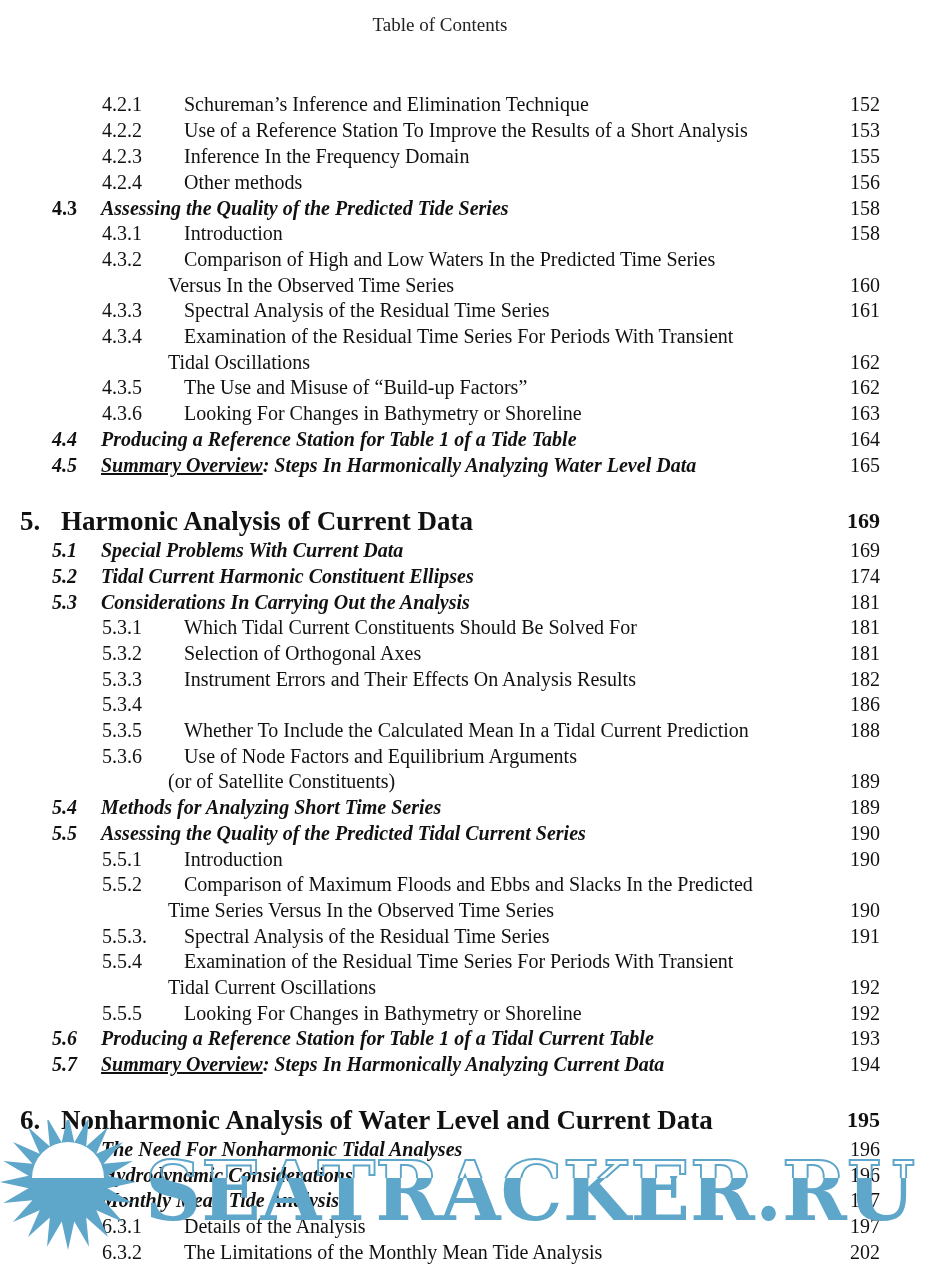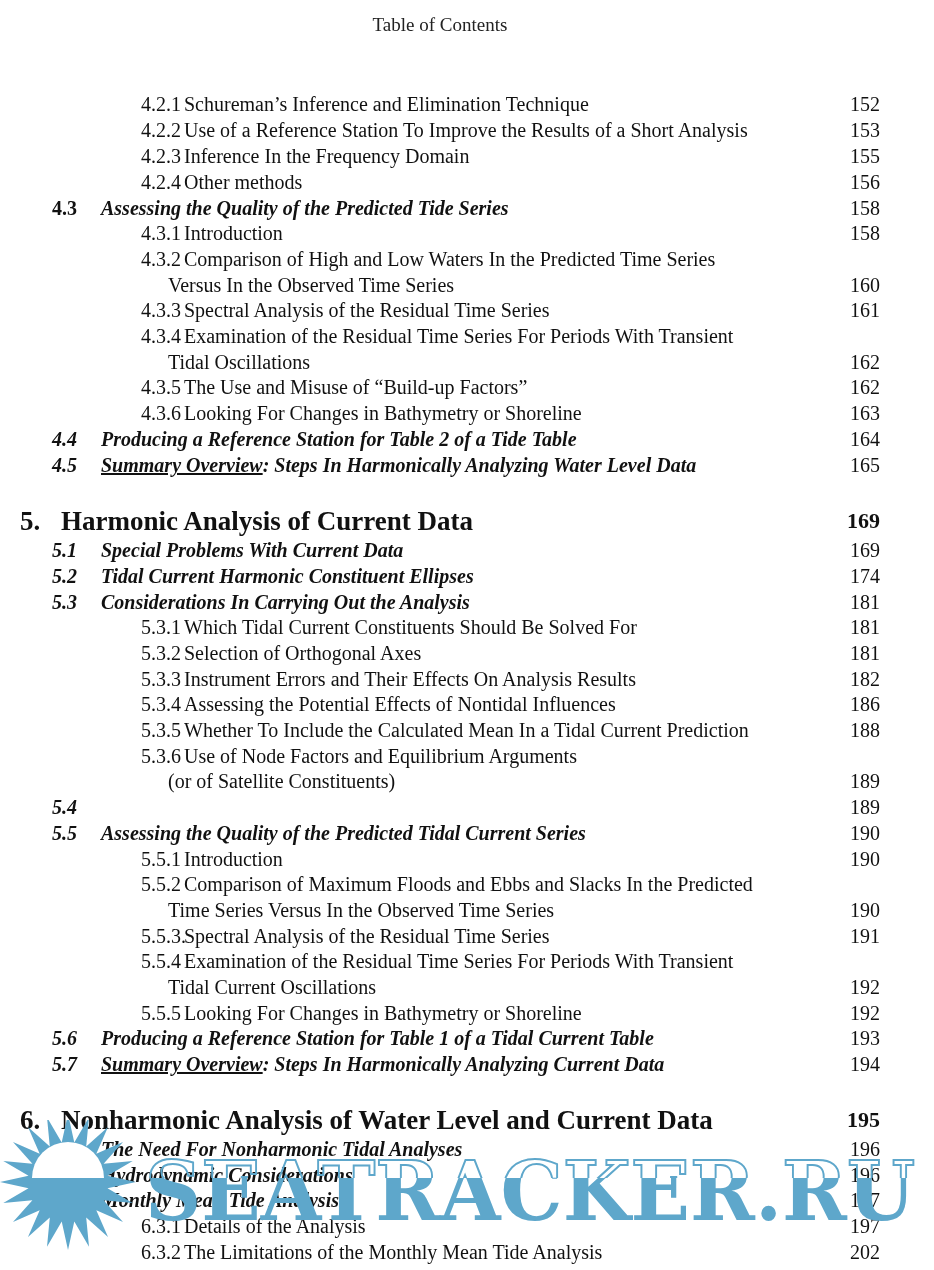--- a/index.html
+++ b/index.html
@@ -12,21 +12,21 @@
     font-size: 19px; color: #222;
   }
   .toc { position: absolute; left: 0; top: 0; width: 934px; }
   .row {
     position: absolute; left: 0; width: 934px; height: 26px;
     font-size: 20px; line-height: 26px; white-space: nowrap;
   }
   .row .num { position: absolute; }
   .row .title { position: absolute; }
   .row .page { position: absolute; right: 54px; text-align: center; }
-  .lvl3 .num { left: 102px; margin-left: 39px; }
+  .lvl3 .num { left: 102px; }
   .lvl3 .title { left: 184px; }
   .lvl2 .num { left: 52px; font-weight: bold; font-style: italic; }
   .lvl2 .title { left: 101px; font-weight: bold; font-style: italic; }
   .lvl2.upright-num .num { font-style: normal; }
   .lvl1 { font-size: 27px; font-weight: bold; height: 32px; line-height: 32px; }
   .lvl1 .num { left: 20px; }
   .lvl1 .title { left: 53px; margin-left: 8px; }
   .lvl1 .page { right: 54px; font-size: 22px; }
   .u { text-decoration: underline; }
   .cont .title { left: 168px; }
@@ -98,21 +98,21 @@
     <span class="title">The Use and Misuse of “Build-up Factors”</span>
     <span class="page">162</span>
   </div>
   <div class="row lvl3" style="top:400px">
     <span class="num">4.3.6</span>
     <span class="title">Looking For Changes in Bathymetry or Shoreline</span>
     <span class="page">163</span>
   </div>
   <div class="row lvl2" style="top:426px">
     <span class="num">4.4</span>
-    <span class="title">Producing a Reference Station for Table 2 of a Tide Table</span>
+    <span class="title">Producing a Reference Station for Table 1 of a Tide Table</span>
     <span class="page" style="font-weight:normal;font-style:normal">164</span>
   </div>
   <div class="row lvl2" style="top:452px">
     <span class="num">4.5</span>
     <span class="title"><span class="u">Summary Overview</span><span>:  Steps In Harmonically Analyzing Water Level Data</span></span>
     <span class="page" style="font-weight:normal;font-style:normal">165</span>
   </div>
 
   <div class="row lvl1" style="top:505px">
     <span class="num">5.</span>
@@ -144,38 +144,38 @@
     <span class="title">Selection of Orthogonal Axes</span>
     <span class="page">181</span>
   </div>
   <div class="row lvl3" style="top:666px">
     <span class="num">5.3.3</span>
     <span class="title">Instrument Errors  and Their Effects On Analysis Results</span>
     <span class="page">182</span>
   </div>
   <div class="row lvl3" style="top:691px">
     <span class="num">5.3.4</span>
-    <span class="title">Assessing the Potential Effects of Nontidal Influences</span>
     <span class="page">186</span>
   </div>
   <div class="row lvl3" style="top:717px">
     <span class="num">5.3.5</span>
     <span class="title">Whether To Include the Calculated Mean In a Tidal Current Prediction</span>
     <span class="page">188</span>
   </div>
   <div class="row lvl3" style="top:743px">
     <span class="num">5.3.6</span>
     <span class="title">Use of Node Factors and Equilibrium Arguments</span>
   </div>
   <div class="row lvl3 cont" style="top:768px">
     <span class="title">(or of Satellite Constituents)</span>
     <span class="page">189</span>
   </div>
   <div class="row lvl2" style="top:794px">
     <span class="num">5.4</span>
+    <span class="title">Methods for Analyzing Short Time Series</span>
     <span class="page" style="font-weight:normal;font-style:normal">189</span>
   </div>
   <div class="row lvl2" style="top:820px">
     <span class="num">5.5</span>
     <span class="title">Assessing the Quality of the Predicted Tidal Current Series</span>
     <span class="page" style="font-weight:normal;font-style:normal">190</span>
   </div>
   <div class="row lvl3" style="top:846px">
     <span class="num">5.5.1</span>
     <span class="title">Introduction</span>

